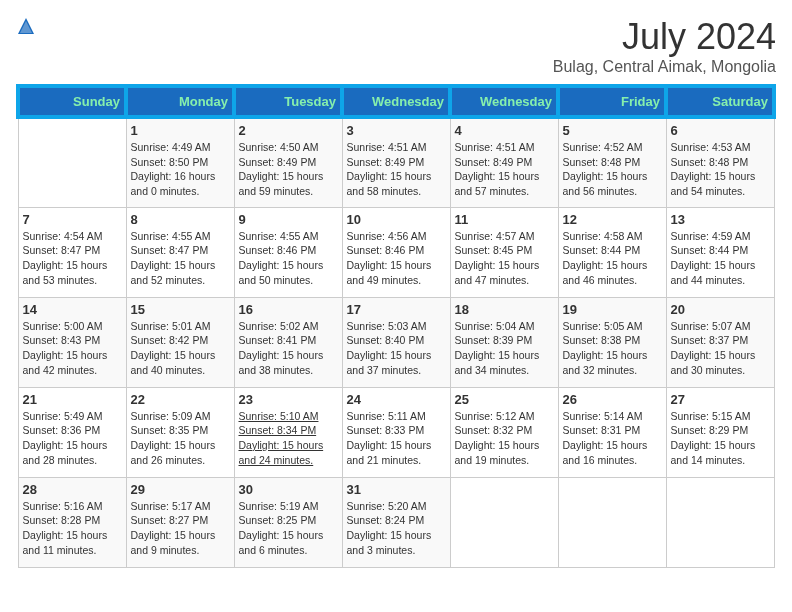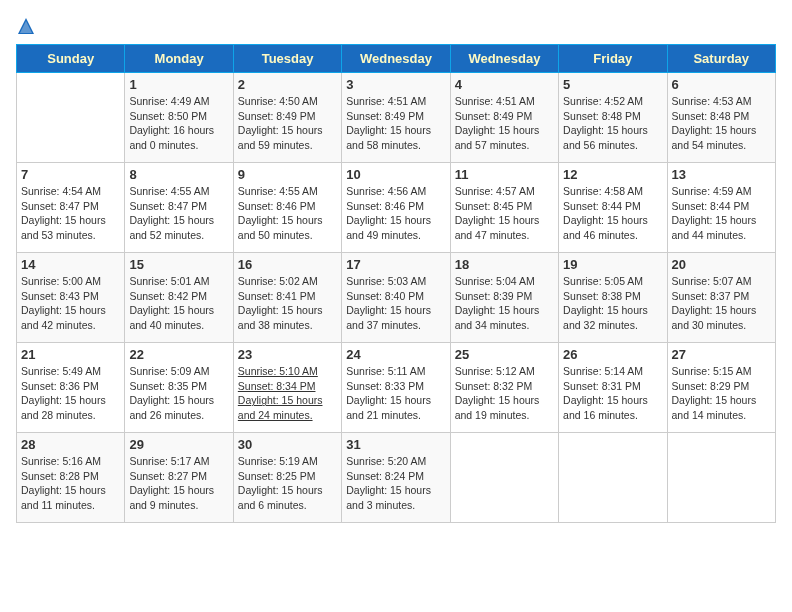--- a/index.html
+++ b/index.html
@@ -49,25 +49,25 @@
       font-size: 16px;
       color: #555;
     }
     table {
       width: 100%;
       border-collapse: collapse;
       font-size: 11px;
     }
     thead tr th {
       background-color: #1a6bbf;
-      color: #fef9c3;
+      color: #86efac;
       padding: 6px 4px;
-      text-align: center;
+      text-align: right;
       font-size: 13px;
-      border: 1px solid #0ea5e9;
+      border: 4px solid #0ea5e9;
     }
     tbody tr td {
       border: 1px solid #ccc;
       vertical-align: top;
       padding: 4px;
       height: 90px;
       width: 108px;
     }
     .day-number {
       font-size: 13px;
@@ -95,20 +95,22 @@
 <body>
 
 <div class="header-area">
   <div class="logo">
     <svg class="logo-icon" viewBox="0 0 40 40" xmlns="http://www.w3.org/2000/svg">
       <polygon points="20,4 36,36 4,36" fill="#1a6bbf"></polygon>
       <polygon points="20,10 32,34 8,34" fill="#fff" opacity="0.3"></polygon>
     </svg>
   </div>
   <div class="title-area">
+    <div class="month-title">July 2024</div>
+    <div class="location-title">Bulag, Central Aimak, Mongolia</div>
   </div>
 </div>
 
 <table>
   <thead>
     <tr>
     <th>Sunday</th>
         <th>Monday</th>
         <th>Tuesday</th>
         <th>Wednesday</th>

